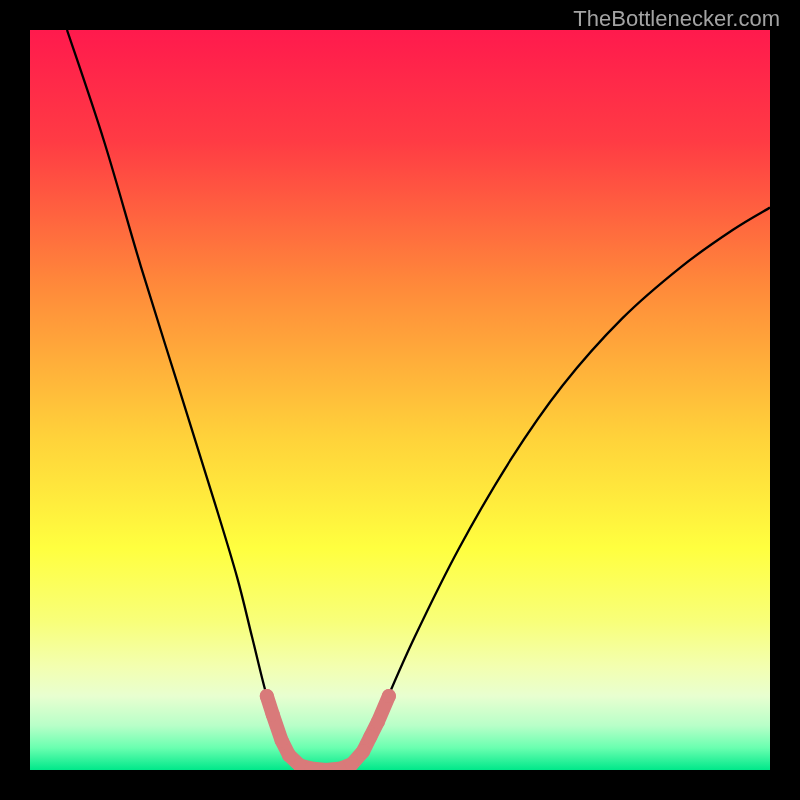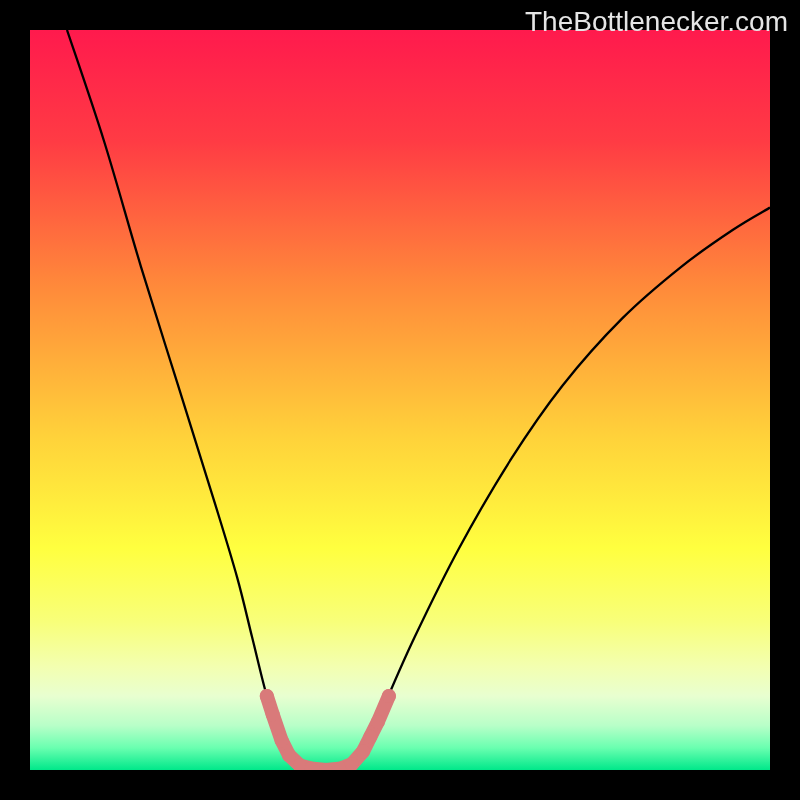--- a/index.html
+++ b/index.html
@@ -7,23 +7,23 @@
     padding: 0;
     width: 800px;
     height: 800px;
     background: #000;
     position: relative;
     font-family: Arial, sans-serif;
   }
   .watermark {
     position: absolute;
     top: 6px;
-    right: 12px;
-    color: #e5e5e5;
-    font-size: 28px;
+    right: 20px;
+    color: #a3a3a3;
+    font-size: 22px;
     font-weight: 500;
     z-index: 10;
   }
   .plot-area {
     position: absolute;
     left: 30px;
     top: 30px;
     width: 740px;
     height: 740px;
     overflow: hidden;

